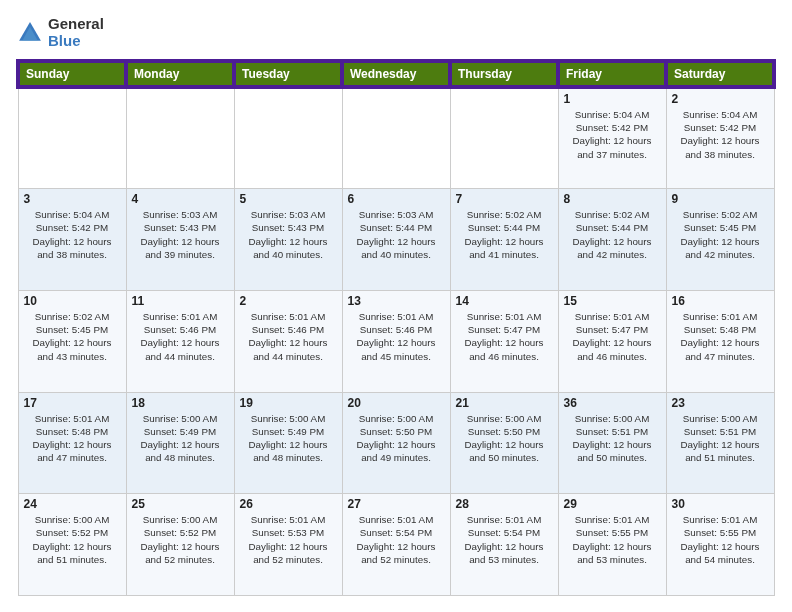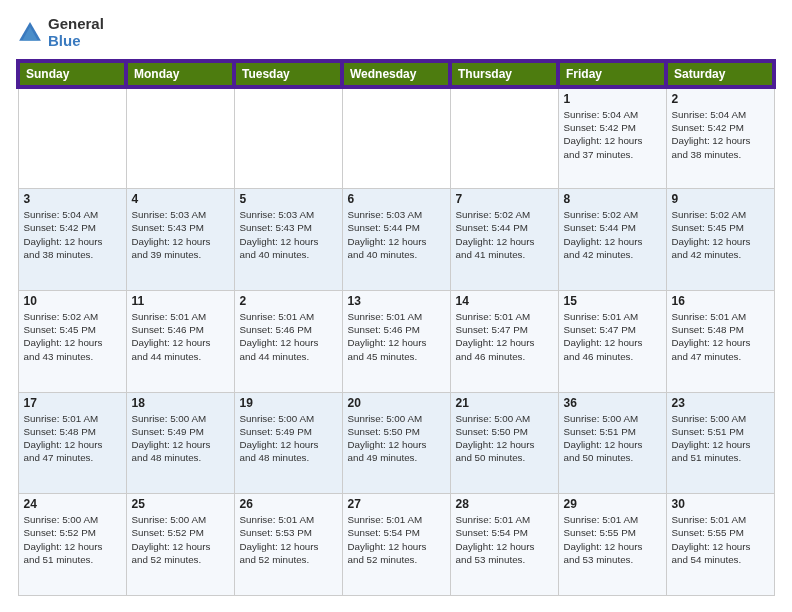--- a/index.html
+++ b/index.html
@@ -93,20 +93,21 @@
       font-size: 12px;
       font-weight: bold;
       color: #222;
       display: block;
       margin-bottom: 2px;
     }
     .day-info {
       font-size: 9.8px;
       color: #333;
       line-height: 1.35;
+      text-align: center;
     }
     .empty-cell {
       background: #fff !important;
     }
   </style>
 </head>
 <body>
 
 <div class="page">
   <div class="header">

